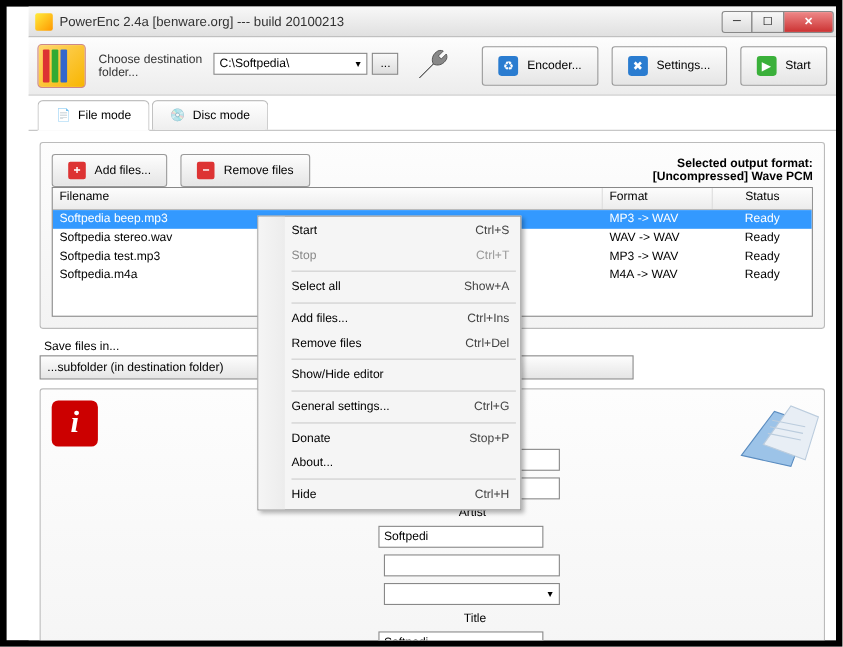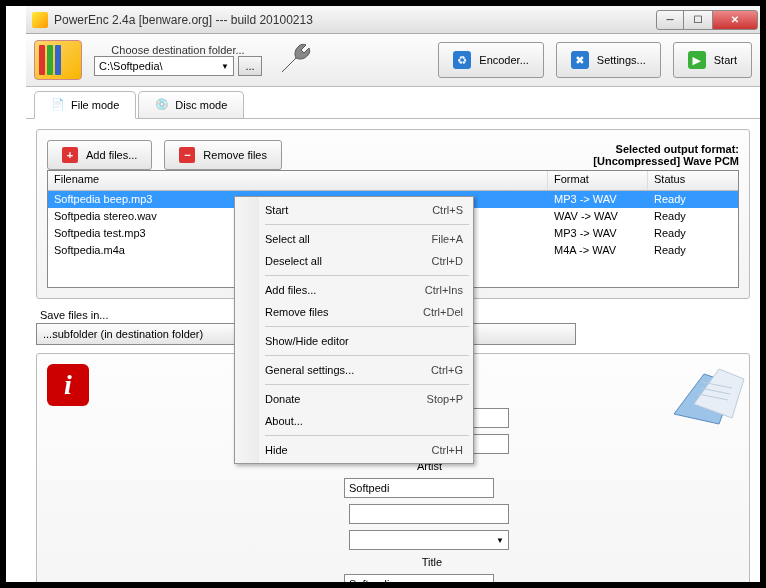--- a/index.html
+++ b/index.html
@@ -11,21 +11,21 @@
 .titlebar .app-icon { width: 16px; height: 16px; margin: 0 6px; background: linear-gradient(135deg, #ffeb3b, #ff9800); border-radius: 2px; }
 .titlebar .title { flex: 1; font-size: 12px; color: #333; }
 .winbtns { display: flex; height: 20px; margin-right: 2px; }
 .winbtn { width: 30px; height: 20px; border: 1px solid #888; margin-left: -1px; display: flex; align-items: center; justify-content: center; background: linear-gradient(to bottom, #f8f8f8, #dcdcdc); cursor: pointer; font-size: 10px; }
 .winbtn.min { border-top-left-radius: 3px; border-bottom-left-radius: 3px; width: 28px; }
 .winbtn.close { background: linear-gradient(to bottom, #e88, #c33); color: #fff; width: 46px; border-top-right-radius: 3px; border-bottom-right-radius: 3px; font-weight: bold; }
 
 .toolbar { background: linear-gradient(to bottom, #fdfdfd, #ececec); border-bottom: 1px solid #bbb; padding: 6px 8px; display: flex; align-items: center; gap: 12px; }
 .folder-icon-big { width: 48px; height: 40px; background: linear-gradient(135deg, #ffd76e, #f8b500); border-radius: 4px; position: relative; border: 1px solid #c88; }
 .folder-icon-big::before { content:''; position:absolute; top:4px; left:4px; width:6px; height:30px; background:#d33; border-radius:1px; box-shadow: 8px 0 0 #3a3, 16px 0 0 #36c; }
-.dest-group { display: flex; flex-direction: column; gap: 0; align-items: center; }
+.dest-group { display: flex; flex-direction: row; gap: 0; }
 .dest-label { font-size: 11px; color: #333; }
 .dest-row { display: flex; gap: 4px; }
 .dest-combo { width: 140px; height: 20px; border: 1px solid #888; background: #fff; display: flex; align-items: center; padding: 0 4px; font-size: 11px; }
 .dest-combo .arrow { margin-left: auto; font-size: 8px; }
 .browse-btn { width: 24px; height: 20px; border: 1px solid #888; background: linear-gradient(#f8f8f8,#ddd); display: flex; align-items:center; justify-content:center; cursor:pointer; }
 .spacer { flex: 1; }
 .toolbtn { height: 36px; border: 1px solid #999; border-radius: 3px; background: linear-gradient(#fdfdfd,#e5e5e5); display: flex; align-items: center; padding: 0 14px; gap: 8px; cursor: pointer; font-size: 12px; }
 .toolbtn .ico { width: 18px; height: 18px; border-radius: 3px; display: flex; align-items:center; justify-content:center; color:#fff; font-size:11px; }
 .ico-encoder { background: #2a7cd0; }
 .ico-settings { background: #2a7cd0; }
@@ -45,21 +45,21 @@
 .filebtn { height: 30px; border: 1px solid #999; border-radius: 3px; background: linear-gradient(#fdfdfd,#e5e5e5); display: flex; align-items: center; padding: 0 14px; gap: 8px; cursor: pointer; font-size: 12px; }
 .plus-ico { width: 16px; height: 16px; background: #d33; border-radius: 2px; color:#fff; display:flex;align-items:center;justify-content:center; font-weight:bold; }
 .minus-ico { width: 16px; height: 16px; background: #d33; border-radius: 2px; color:#fff; display:flex;align-items:center;justify-content:center; font-weight:bold; }
 .output-info { margin-left: auto; text-align: right; font-size: 11px; font-weight: bold; }
 
 .filelist { border: 1px solid #888; background: #fff; height: 118px; overflow: hidden; }
 .listheader { display: flex; background: linear-gradient(#fdfdfd,#ececec); border-bottom: 1px solid #bbb; height: 20px; }
 .col { padding: 2px 6px; border-right: 1px solid #ddd; font-size: 11px; }
 .col-filename { flex: 1; }
 .col-format { width: 100px; }
-.col-status { width: 90px; border-right: none; }
+.col-status { width: 90px; border-right: none; text-align: center; }
 .listrow { display: flex; height: 17px; font-size: 11px; }
 .listrow.selected { background: #3399ff; color: #fff; }
 .listrow .col { border: none; }
 
 .save-legend { font-size: 11px; padding: 2px 4px; }
 .save-combo { width: 540px; height: 22px; border: 1px solid #888; background: linear-gradient(#fdfdfd,#e5e5e5); display:flex; align-items:center; padding: 0 6px; font-size: 11px; cursor:pointer; }
 
 .deco-icon { position: absolute; right: 12px; bottom: 150px; width: 84px; height: 78px; }
 
 .tagpanel { display: flex; gap: 10px; }
@@ -236,28 +236,28 @@
     </div>
 
   </div>
 </div>
 
 <div class="context-menu" id="ctxmenu">
     <div class="ctxitem">
       <span>Start</span>
       <span class="ctxshort">Ctrl+S</span>
     </div>
+    <div class="ctxitem disabled">
+      <span>Stop</span>
+      <span class="ctxshort">Ctrl+T</span>
+    </div>
     <div class="ctxsep"></div>
     <div class="ctxitem">
       <span>Select all</span>
-      <span class="ctxshort">File+A</span>
-    </div>
-    <div class="ctxitem">
-      <span>Deselect all</span>
-      <span class="ctxshort">Ctrl+D</span>
+      <span class="ctxshort">Show+A</span>
     </div>
     <div class="ctxsep"></div>
     <div class="ctxitem">
       <span>Add files...</span>
       <span class="ctxshort">Ctrl+Ins</span>
     </div>
     <div class="ctxitem">
       <span>Remove files</span>
       <span class="ctxshort">Ctrl+Del</span>
     </div>

